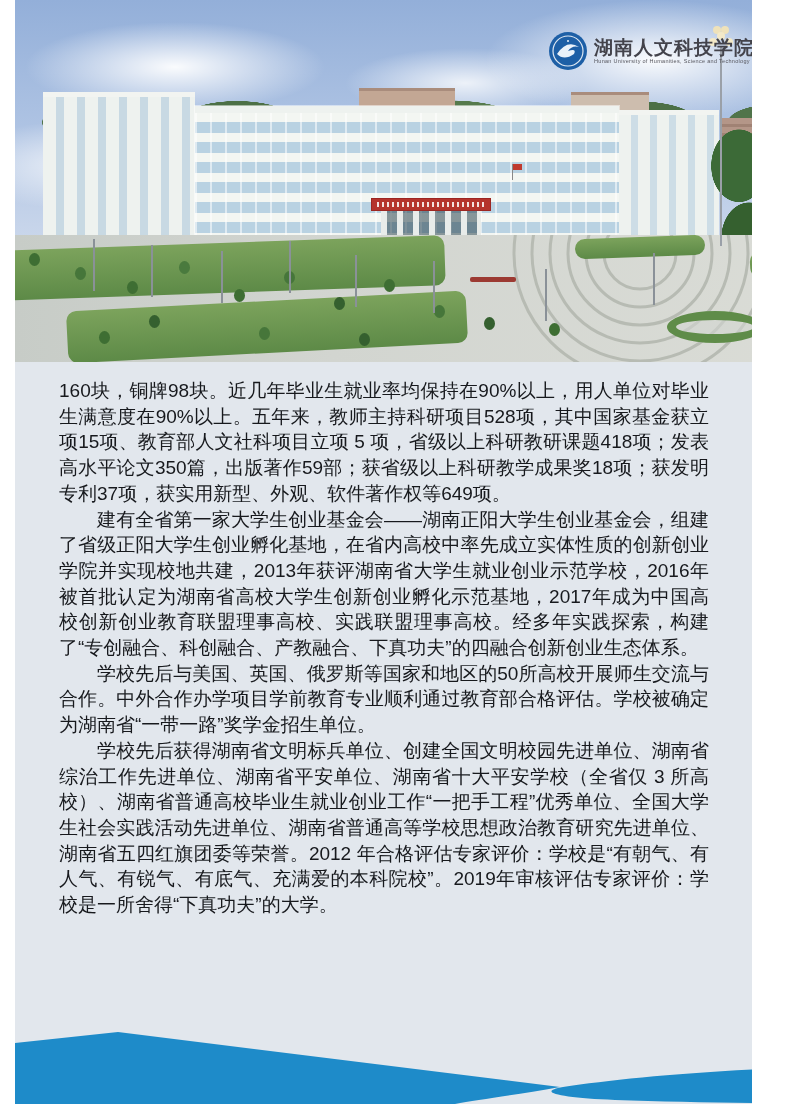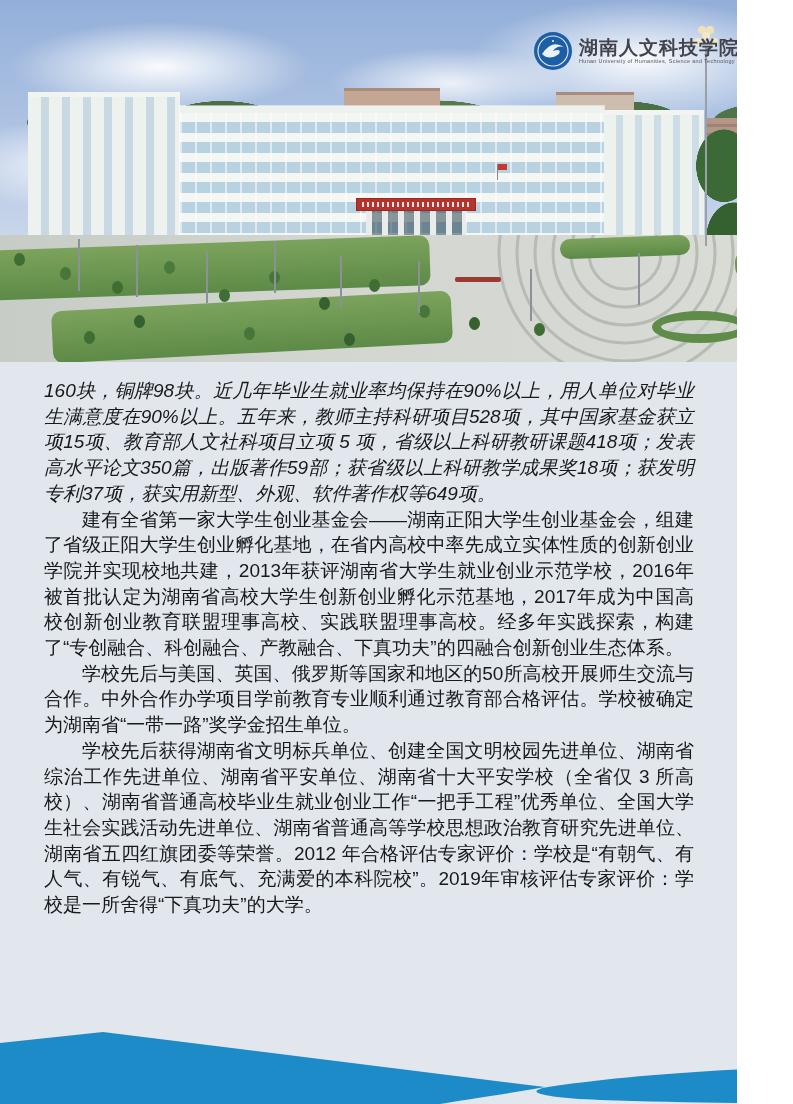--- a/index.html
+++ b/index.html
@@ -2,20 +2,21 @@
 <html><head>
 <meta charset="utf-8">
 <style>
   html,body{margin:0;padding:0;}
   .page{
     position:relative;
     width:737px;height:1104px;
     background:#e2e7ed;
     overflow:hidden;
     font-family:"Liberation Sans","DejaVu Sans",sans-serif;
+    margin-left:15px;
   }
 
   
   .photo{
     position:absolute;left:0;top:0;width:793px;height:362px;
     background:linear-gradient(180deg,#93afd9 0%,#aec3e3 35%,#cdd9ec 70%,#e2eaf3 100%);
     overflow:hidden;
   }
   .cloud{position:absolute;border-radius:50%;}
   .cloud.c1{left:10px;top:22px;width:300px;height:90px;background:radial-gradient(closest-side,rgba(255,255,255,.95),rgba(255,255,255,0));}
@@ -136,21 +137,21 @@
     font-style:italic;font-weight:bold;font-size:10px;color:#4c4c54;letter-spacing:3px;white-space:nowrap;
   }
 
   
   .content{
     position:absolute;left:44px;right:43px;top:378px;
     font-size:19px;line-height:25.7px;color:#17191d;
     text-align:justify;
   }
   .content p{margin:0;text-indent:2em;}
-  .content p.no-indent{text-indent:0;font-style:italic;}
+  .content p.no-indent{text-indent:0;}
 
   
   .waves{position:absolute;left:0;bottom:0;width:793px;height:75px;}
 </style>
 </head>
 <body>
 
 <div class="page">
 
   <div class="photo">

